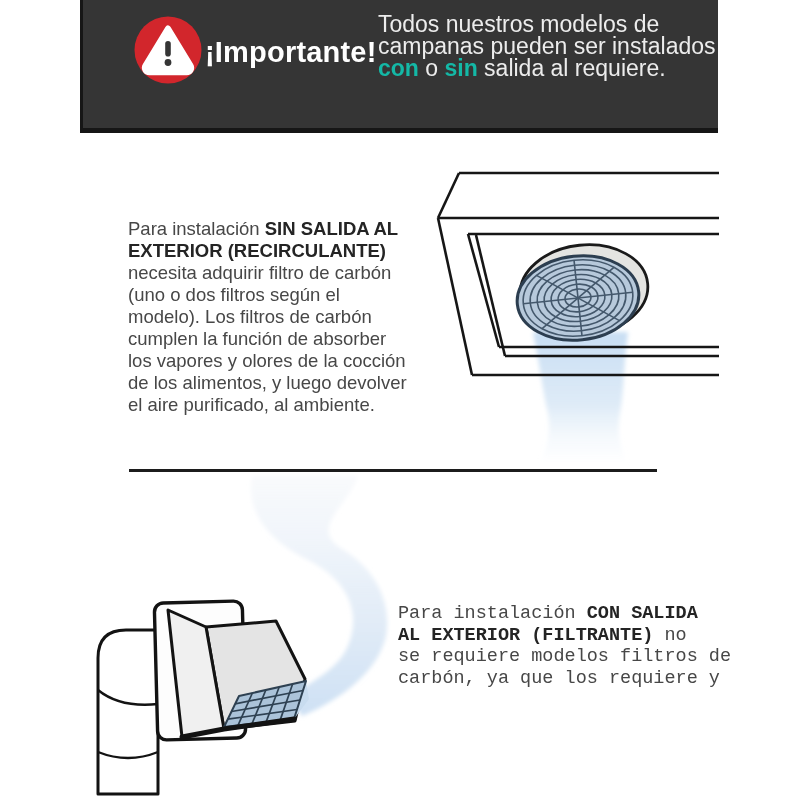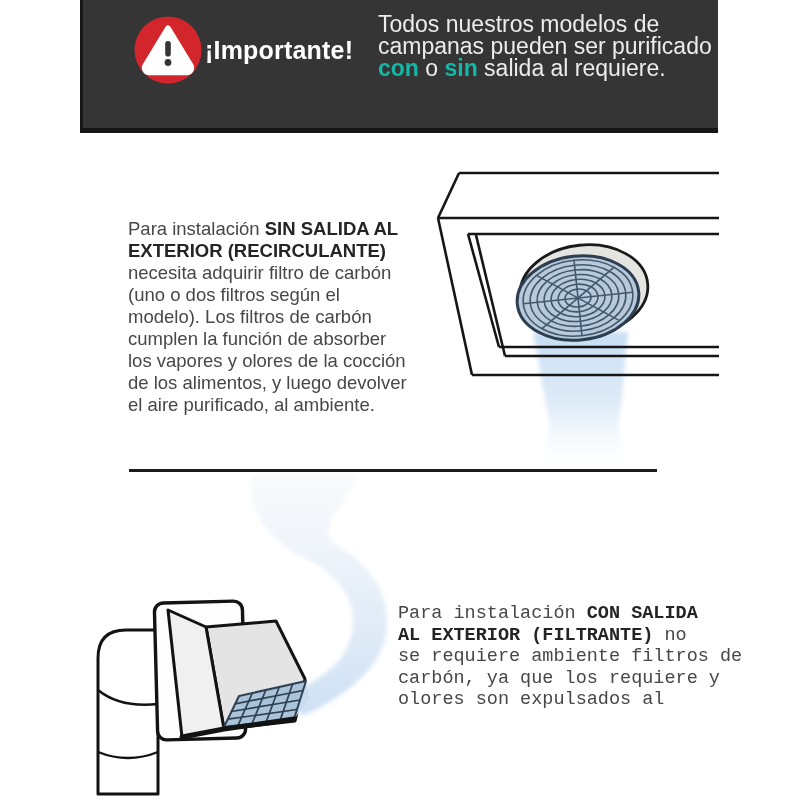--- a/index.html
+++ b/index.html
@@ -3,21 +3,21 @@
 <meta charset="utf-8">
 <style>
   html,body{margin:0;padding:0;background:#fff;}
   .canvas{position:relative;width:800px;height:800px;background:#ffffff;
           font-family:"Liberation Sans",sans-serif;overflow:hidden;}
 
   
   .banner{position:absolute;left:80px;top:0;width:635px;height:128px;
           background:#353535;border-left:3px solid #161616;border-bottom:5px solid #161616;}
   .banner-icon{position:absolute;left:50px;top:15px;width:70px;height:70px;}
-  .banner-title{position:absolute;left:122px;top:36px;font-size:25px;font-weight:bold;
+  .banner-title{position:absolute;left:122px;top:36px;font-size:29px;font-weight:bold;
                 color:#ffffff;letter-spacing:.2px;white-space:nowrap;}
   .banner-msg{position:absolute;left:295px;top:13px;font-size:23px;line-height:22px;
               color:#ececec;white-space:nowrap;}
   .banner-msg .b{font-weight:bold;color:#14b8a6;}
 
   
   .text-block{position:absolute;font-size:18.5px;line-height:22px;color:#474747;
               white-space:nowrap;margin-top:22px;}
   .text-block .b{font-weight:bold;color:#242424;}
   .txt-recirc{left:128px;top:196px;}
@@ -38,21 +38,21 @@
 <div class="canvas">
 
   <div class="banner">
     <svg class="banner-icon" viewBox="0 0 70 70">
       <circle cx="35" cy="35" r="33.5" fill="#d2262c"></circle>
       <path d="M35 13.5 L57.5 50.5 a4.5 4.5 0 0 1 -3.8 6.8 H16.3 a4.5 4.5 0 0 1 -3.8 -6.8 Z" fill="#ffffff" stroke="#ffffff" stroke-width="6" stroke-linejoin="round"></path>
       <rect x="32.2" y="26" width="5.6" height="15.5" rx="2.8" fill="#353535"></rect>
       <circle cx="35" cy="47.5" r="3.4" fill="#353535"></circle>
     </svg>
     <div class="banner-title">¡Importante!</div>
-    <div class="banner-msg"><span>Todos nuestros modelos de</span><br><span>campanas pueden ser purificado</span><br><span class="b">con</span><span> o </span><span class="b">sin</span><span> salida al requiere.</span></div>
+    <div class="banner-msg"><span>Todos nuestros modelos de</span><br><span>campanas pueden ser instalados</span><br><span class="b">con</span><span> o </span><span class="b">sin</span><span> salida al requiere.</span></div>
   </div>
 
   <div class="text-block txt-recirc"><span>Para instalación </span><span class="b">SIN SALIDA AL</span><br><span class="b">EXTERIOR (RECIRCULANTE)</span><br><span>necesita adquirir filtro de carbón</span><br><span>(uno o dos filtros según el</span><br><span>modelo). Los filtros de carbón</span><br><span>cumplen la función de absorber</span><br><span>los vapores y olores de la cocción</span><br><span>de los alimentos, y luego devolver</span><br><span>el aire purificado, al ambiente.</span></div>
 
   <svg class="illu illu-hood" viewBox="430 160 292 310">
     <defs>
       <linearGradient id="flowDown" x1="0" y1="332" x2="0" y2="465" gradientUnits="userSpaceOnUse">
         <stop offset="0" stop-color="#c5dcf2" stop-opacity="0.95"></stop>
         <stop offset="0.55" stop-color="#d9e8f6" stop-opacity="0.85"></stop>
         <stop offset="1" stop-color="#eef5fb" stop-opacity="0"></stop>
@@ -139,15 +139,15 @@
         <line x1="252.4" y1="693" x2="238" y2="725.4"></line>
         <line x1="265.8" y1="690" x2="252" y2="723.8"></line>
         <line x1="279.2" y1="687" x2="266" y2="722.2"></line>
         <line x1="292.6" y1="684" x2="280" y2="720.6"></line>
       </g>
     </g>
 
     <path d="M182,737 L224,729 L294,719" fill="none" stroke="#131313" stroke-width="5" stroke-linecap="round" stroke-linejoin="round"></path>
   </svg>
 
-  <div class="text-block txt-duct"><span>Para instalación </span><span class="b">CON SALIDA</span><br><span class="b">AL EXTERIOR (FILTRANTE)</span><span> no</span><br><span>se requiere ambiente filtros de</span><br><span>carbón, ya que los requiere y</span><br><span>olores son expulsados al</span><br></div>
+  <div class="text-block txt-duct"><span>Para instalación </span><span class="b">CON SALIDA</span><br><span class="b">AL EXTERIOR (FILTRANTE)</span><span> no</span><br><span>se requiere modelos filtros de</span><br><span>carbón, ya que los requiere y</span><br><br></div>
 
 </div>
 
 </body></html>

